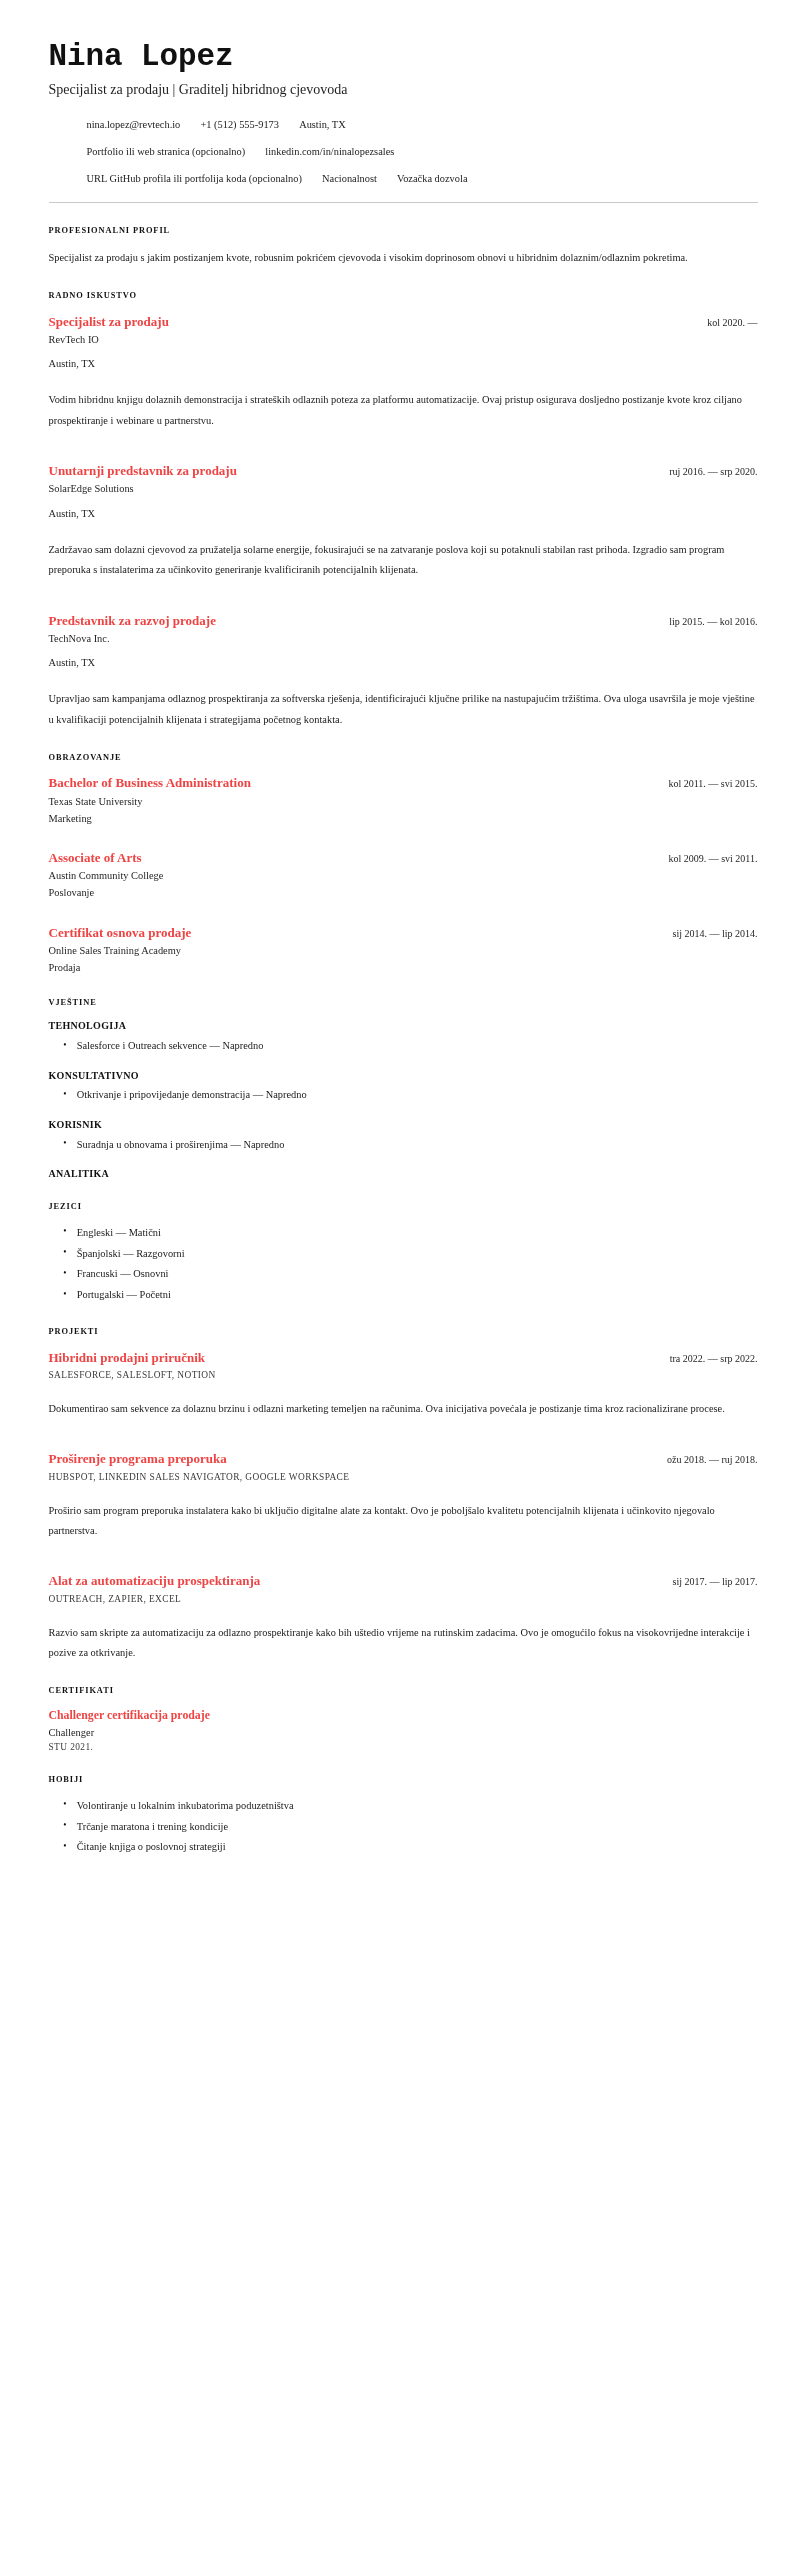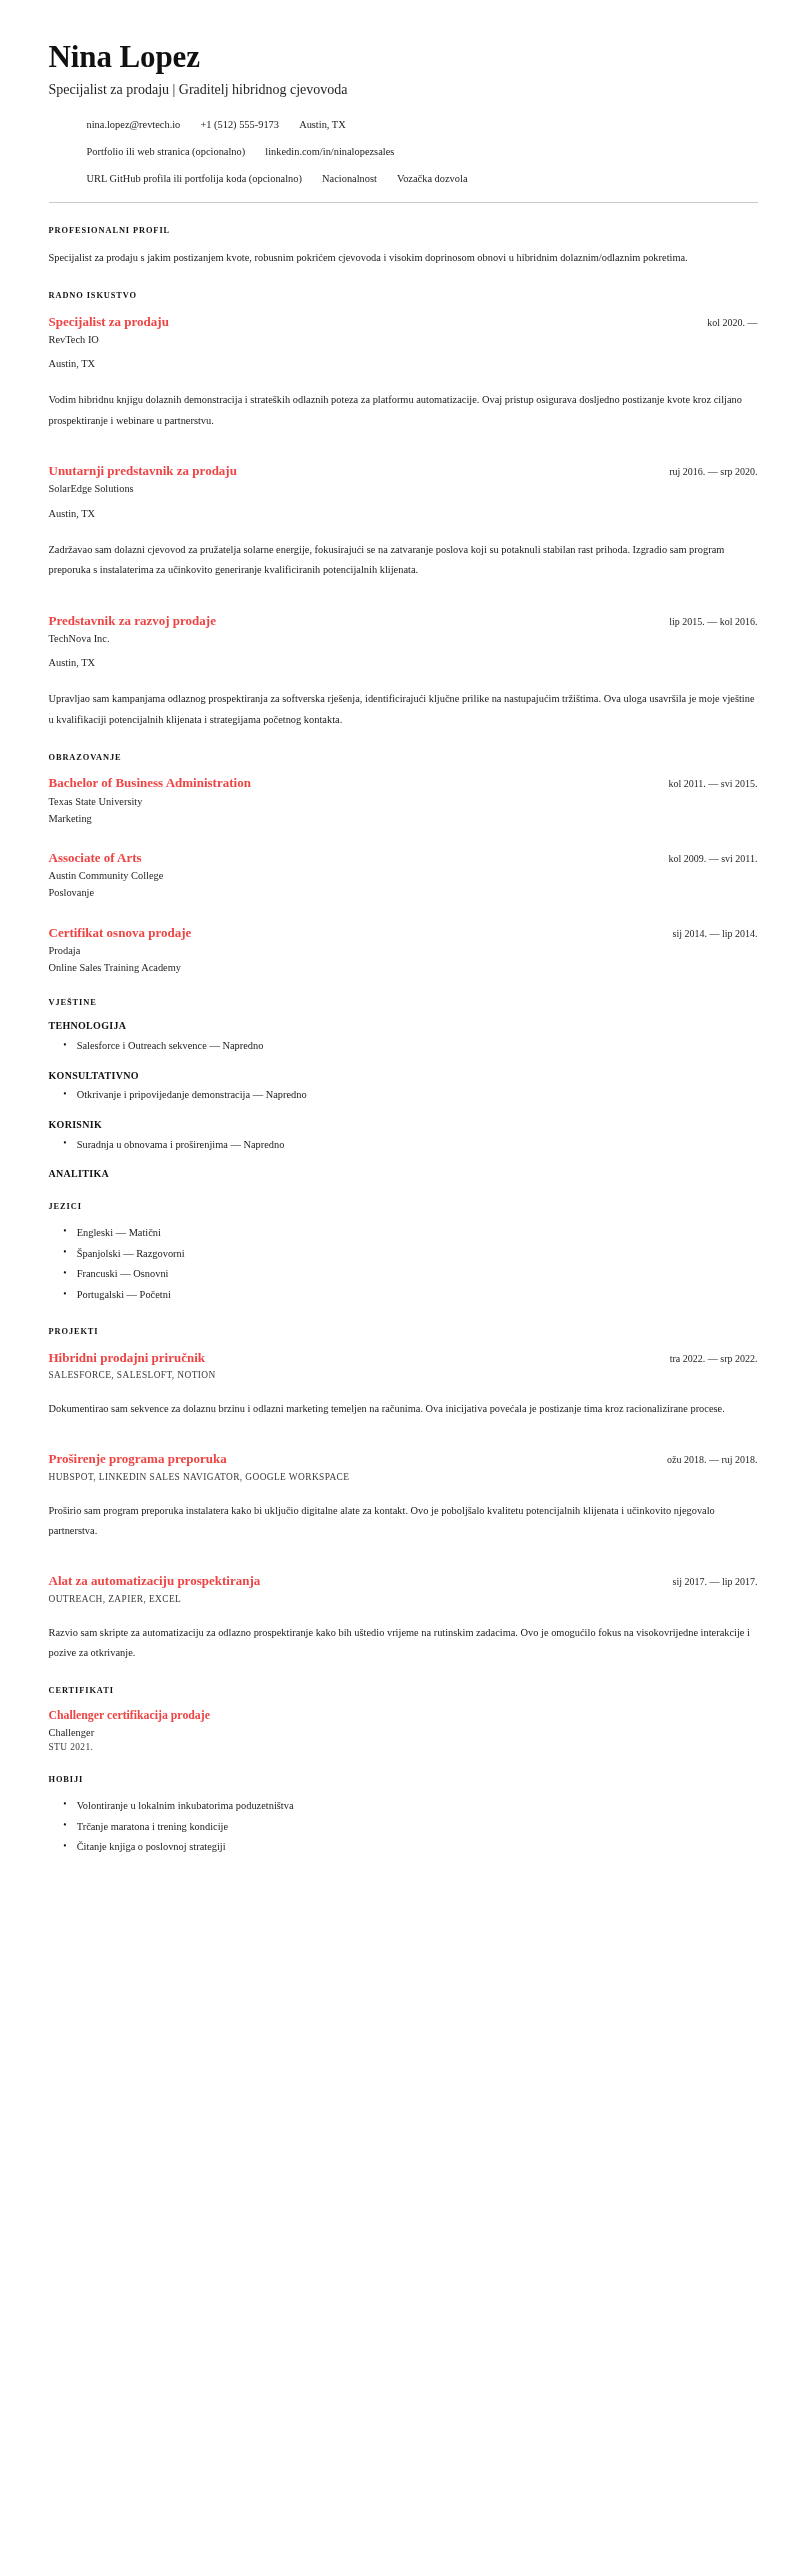--- a/index.html
+++ b/index.html
@@ -23,21 +23,21 @@
     position: relative;
   }
   .sheet {
     width: 100%;
     max-width: 709px;
     margin: 0 auto;
   }
 
   
   .name {
-    font-family: Liberation Serif, serif;
+    font-family: Liberation Mono, monospace;
     font-size: 31px;
     font-weight: 700;
     line-height: 1.12;
     letter-spacing: -0.1px;
     margin: 0 0 6.7px 0;
     color: #111111;
   }
   .headline {
     font-size: 14px;
     font-weight: 400;
@@ -259,22 +259,22 @@
         <p class="entry-org">Poslovanje</p>
       </div>
 
       <div class="spacer-md"></div>
 
       <div class="entry">
         <div class="entry-head">
           <h3 class="entry-title">Certifikat osnova prodaje</h3>
           <span class="entry-dates">sij 2014. — lip 2014.</span>
         </div>
+        <p class="entry-org">Online Sales Training Academy</p>
         <p class="entry-org">Prodaja</p>
-        <p class="entry-org">Online Sales Training Academy</p>
       </div>
     </section>
 
     <section class="section">
       <h2 class="section-title">Vještine</h2>
 
       <div class="skill-group">
         <h3 class="skill-group-title">Tehnologija</h3>
         <ul class="bullets">
           <li>Salesforce i Outreach sekvence — Napredno</li>

